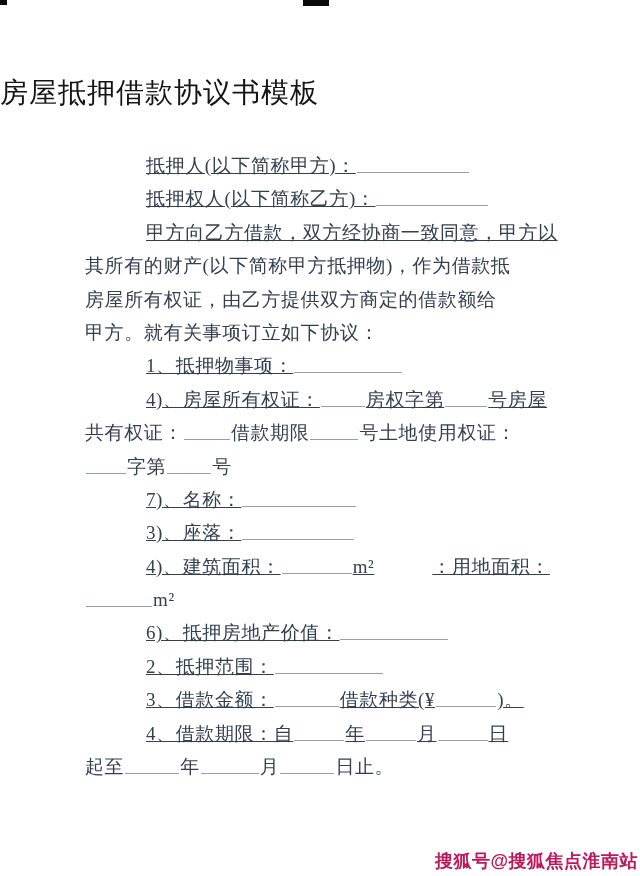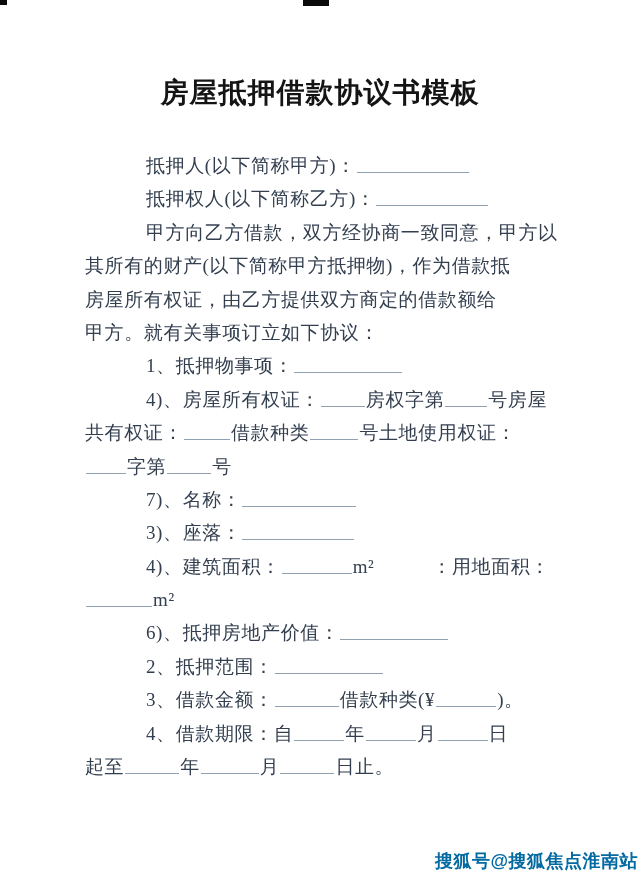--- a/index.html
+++ b/index.html
@@ -11,57 +11,57 @@
     font-family:"Liberation Serif","DejaVu Serif",serif;
   }
   
   .artifact{position:absolute;background:#0a0a0a;}
   #artifact-left{left:0;top:0;width:7px;height:5px;}
   #artifact-mid{left:303px;top:0;width:26px;height:6px;}
 
   #doc-title{
     position:absolute;
     top:74px;left:0;right:0;
-    text-align:center;
+    text-align:left;
     font-family:"Liberation Sans","DejaVu Sans",sans-serif;
-    font-weight:bold;
+    font-weight:normal;
     font-size:28px;
     letter-spacing:1px;
     color:#141414;
   }
   #doc-body{
     position:absolute;
     top:149px;left:85px;
     width:478px;
     font-size:19px;
     letter-spacing:0.6px;
     color:#333f4f;
   }
   .doc-line{
     height:33.4px;
     line-height:33.4px;
     white-space:nowrap;
   }
-  .indent-1{padding-left:61px;}
+  .indent-1{padding-left:61px;text-decoration:underline;}
   .blank{
     display:inline-block;
     vertical-align:baseline;
     height:0.95em;
     border-bottom:1.6px solid #8fa0b1;
     margin:0 1px -1px 1px;
   }
   .spacer{display:inline-block;height:1px;}
   #watermark{
     position:absolute;
     right:2px;bottom:3px;
     font-family:"Liberation Sans","DejaVu Sans",sans-serif;
     font-weight:bold;
     font-size:18px;
     letter-spacing:0.5px;
-    color:#0369a1;
+    color:#be185d;
     text-shadow:0 0 1px #ffffff;
   }
 </style>
 </head>
 <body>
 
 <div id="page">
   <div id="artifact-left" class="artifact"></div>
   <div id="artifact-mid" class="artifact"></div>
 
@@ -69,21 +69,21 @@
 
   <div id="doc-body">
       <div class="doc-line indent-1"><span>抵押人(以下简称甲方)：</span><span class="blank" style="width: 112px;"></span></div>
       <div class="doc-line indent-1"><span>抵押权人(以下简称乙方)：</span><span class="blank" style="width: 112px;"></span></div>
       <div class="doc-line indent-1"><span>甲方向乙方借款，双方经协商一致同意，甲方以</span></div>
       <div class="doc-line"><span>其所有的财产(以下简称甲方抵押物)，作为借款抵</span></div>
       <div class="doc-line"><span>房屋所有权证，由乙方提供双方商定的借款额给</span></div>
       <div class="doc-line"><span>甲方。就有关事项订立如下协议：</span></div>
       <div class="doc-line indent-1"><span>1、抵押物事项：</span><span class="blank" style="width: 108px;"></span></div>
       <div class="doc-line indent-1"><span>4)、房屋所有权证：</span><span class="blank" style="width: 44px;"></span><span>房权字第</span><span class="blank" style="width: 42px;"></span><span>号房屋</span></div>
-      <div class="doc-line"><span>共有权证：</span><span class="blank" style="width: 46px;"></span><span>借款种类</span><span class="blank" style="width: 48px;"></span><span>号土地使用权证：</span></div>
+      <div class="doc-line"><span>共有权证：</span><span class="blank" style="width: 46px;"></span><span>借款期限</span><span class="blank" style="width: 48px;"></span><span>号土地使用权证：</span></div>
       <div class="doc-line"><span class="blank" style="width: 40px;"></span><span>字第</span><span class="blank" style="width: 44px;"></span><span>号</span></div>
       <div class="doc-line indent-1"><span>7)、名称：</span><span class="blank" style="width: 114px;"></span></div>
       <div class="doc-line indent-1"><span>3)、座落：</span><span class="blank" style="width: 112px;"></span></div>
       <div class="doc-line indent-1"><span>4)、建筑面积：</span><span class="blank" style="width: 70px;"></span><span>m²</span><span class="spacer" style="width: 58px;"></span><span>：用地面积：</span></div>
       <div class="doc-line"><span class="blank" style="width: 66px;"></span><span>m²</span></div>
       <div class="doc-line indent-1"><span>6)、抵押房地产价值：</span><span class="blank" style="width: 108px;"></span></div>
       <div class="doc-line indent-1"><span>2、抵押范围：</span><span class="blank" style="width: 108px;"></span></div>
       <div class="doc-line indent-1"><span>3、借款金额：</span><span class="blank" style="width: 64px;"></span><span>借款种类(¥</span><span class="blank" style="width: 60px;"></span><span>)。</span></div>
       <div class="doc-line indent-1"><span>4、借款期限：自</span><span class="blank" style="width: 50px;"></span><span>年</span><span class="blank" style="width: 50px;"></span><span>月</span><span class="blank" style="width: 50px;"></span><span>日</span></div>
       <div class="doc-line"><span>起至</span><span class="blank" style="width: 54px;"></span><span>年</span><span class="blank" style="width: 58px;"></span><span>月</span><span class="blank" style="width: 54px;"></span><span>日止。</span></div>

